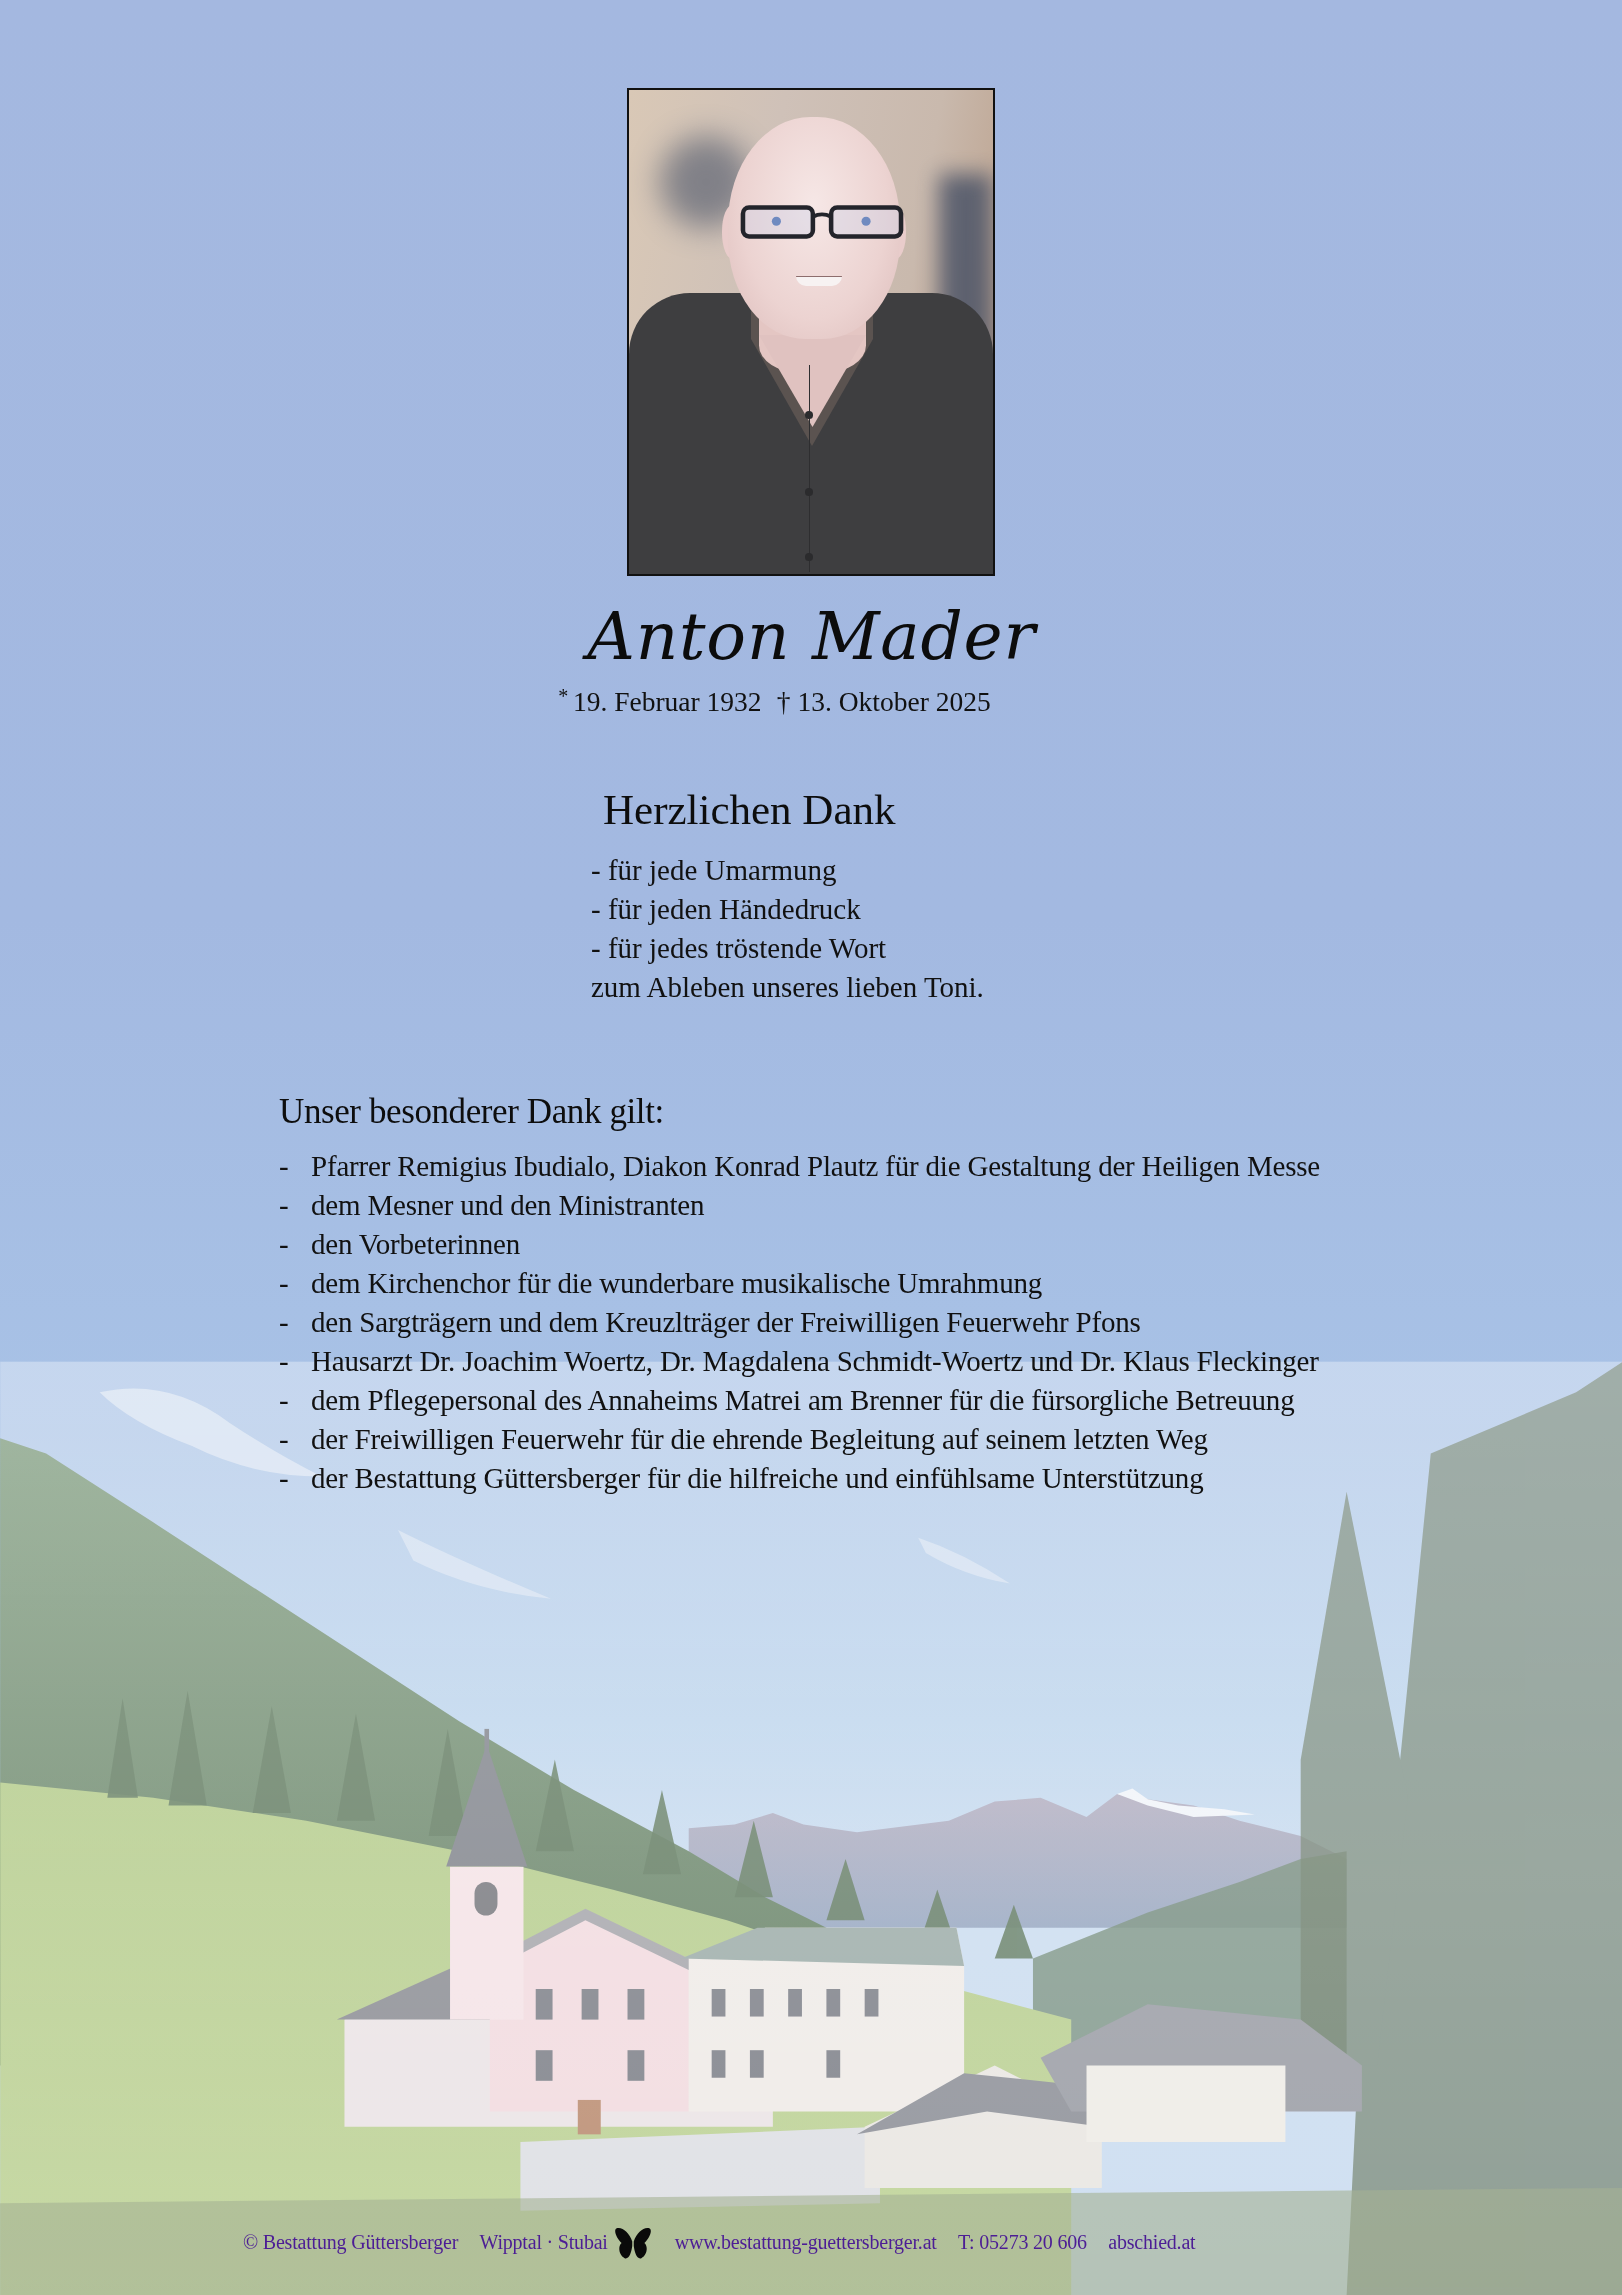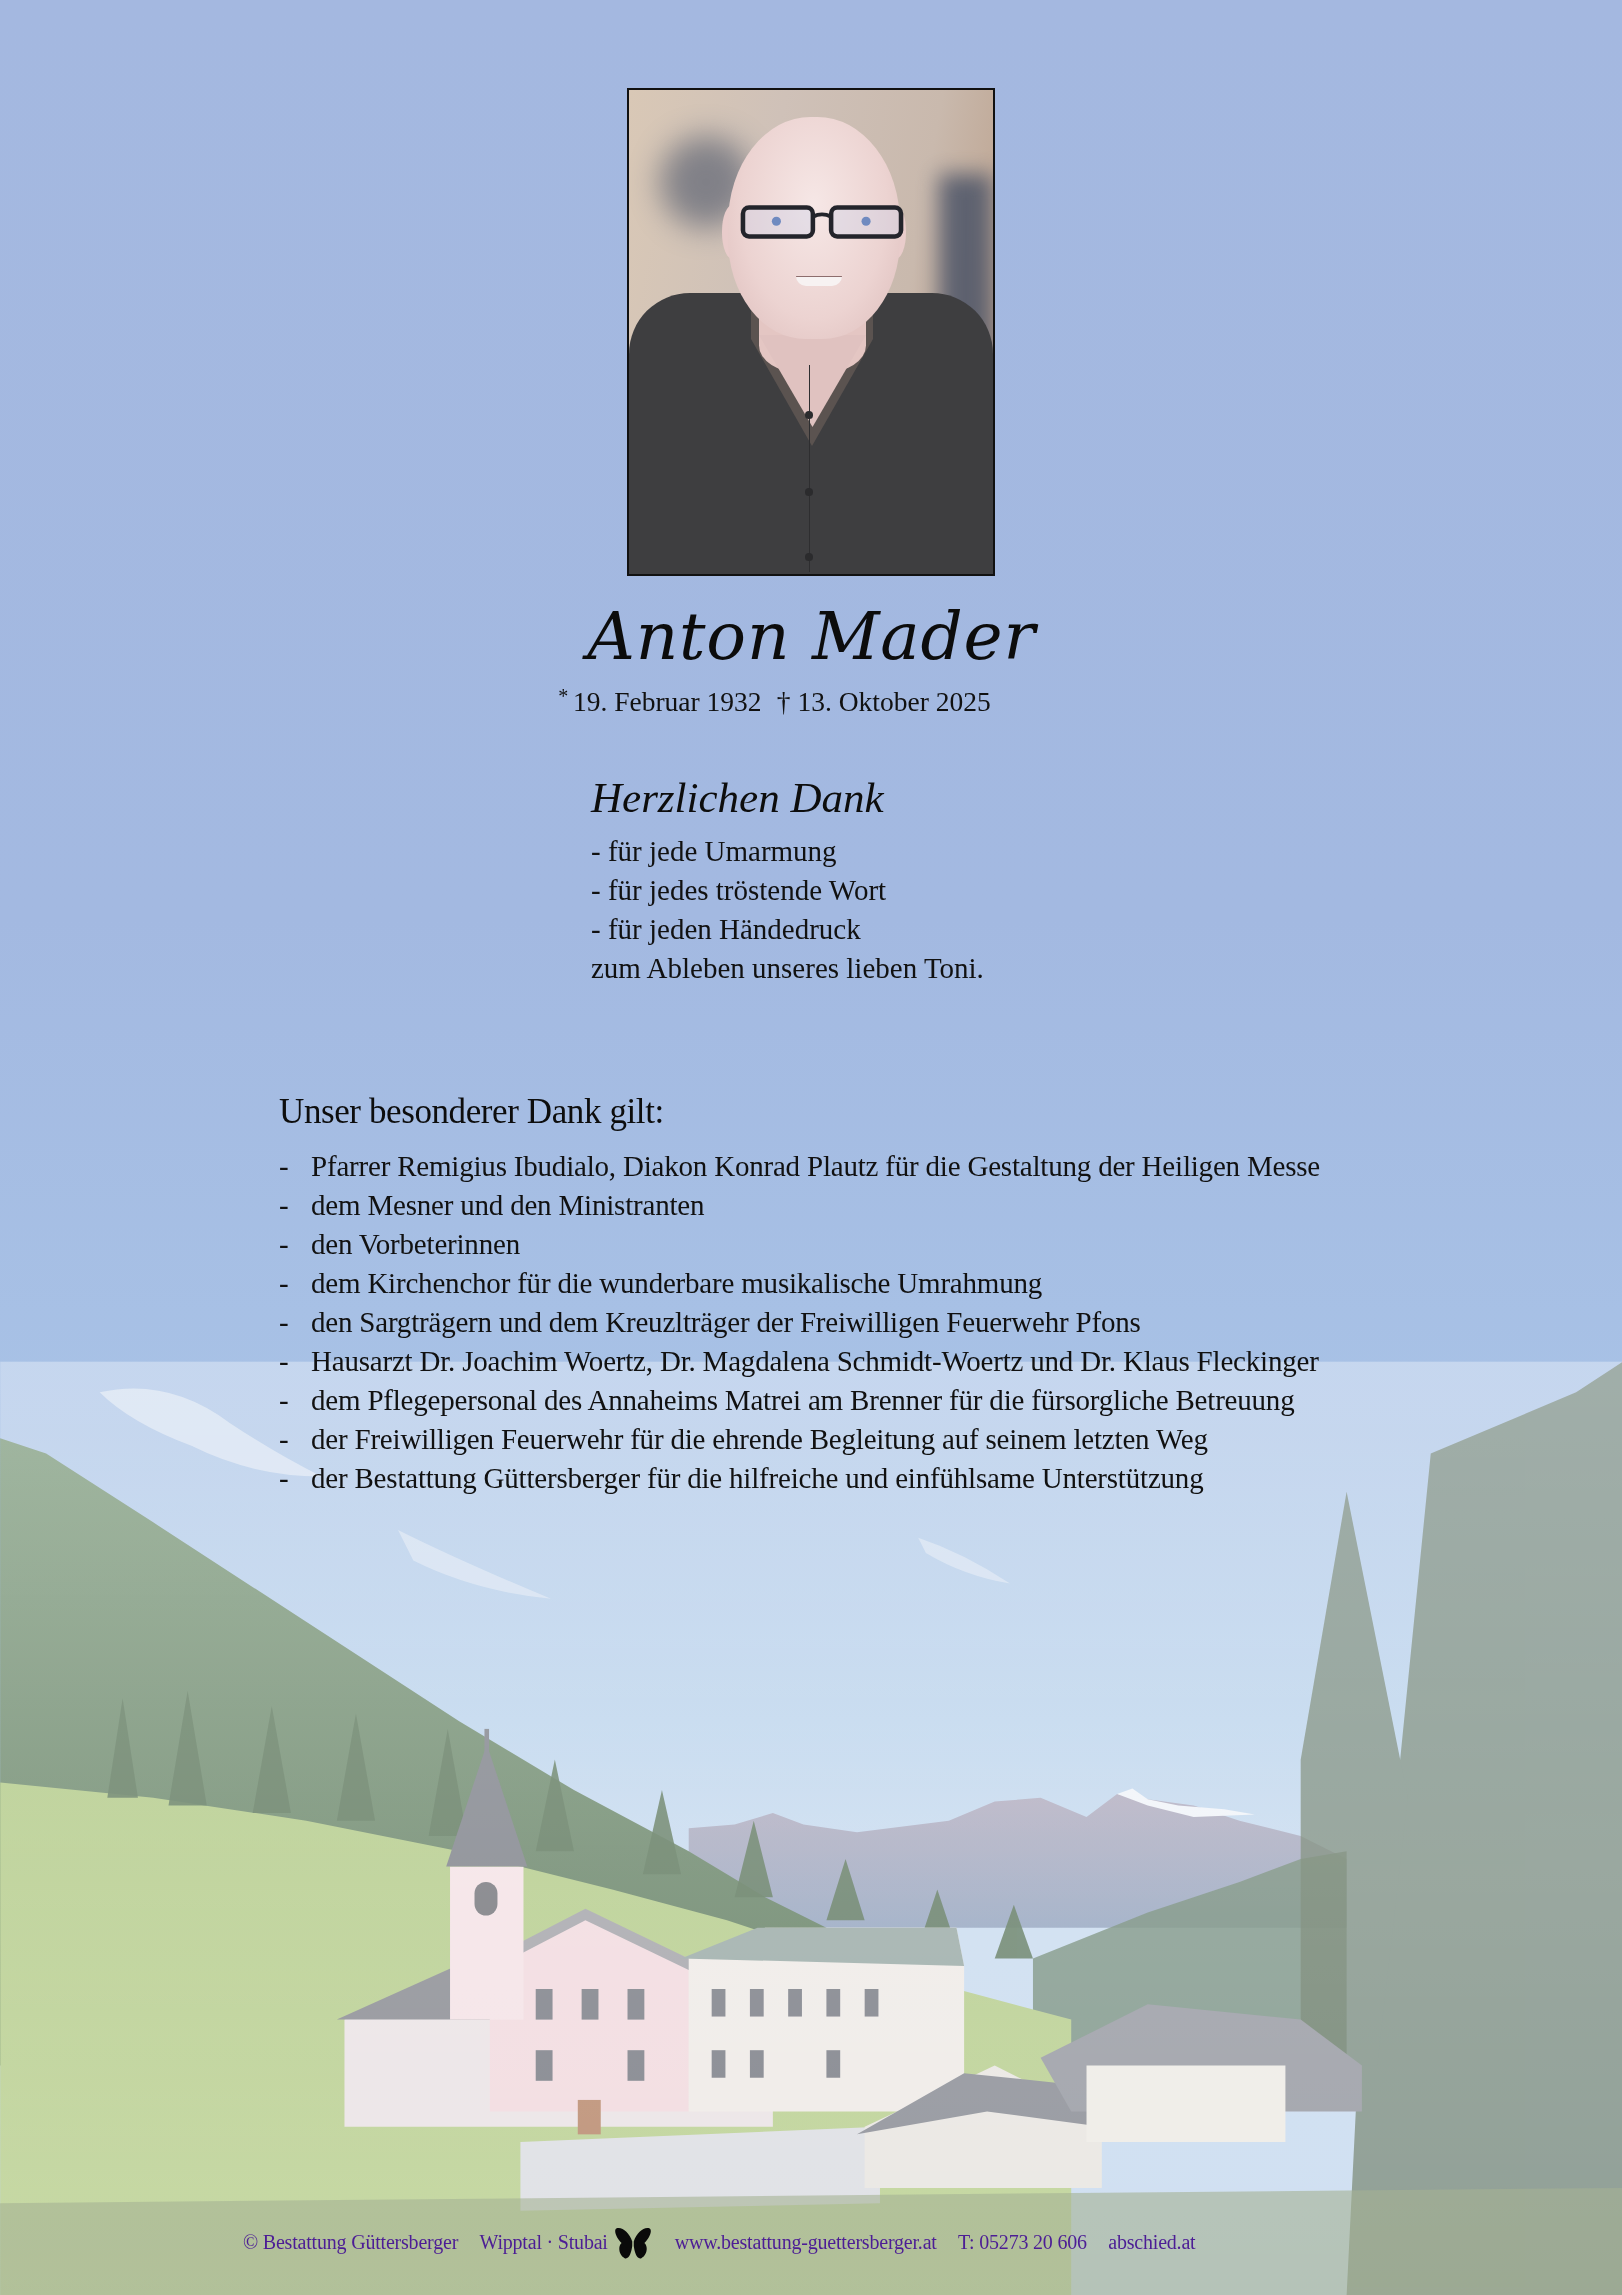--- a/index.html
+++ b/index.html
@@ -40,21 +40,21 @@
     font-size: 66px; line-height: 77px; letter-spacing: 0.8px; color: #0c0c0c;
   }
   .dates {
     position: absolute; left: 0; width: 1549px; top: 679px; text-align: center;
     font-size: 27.5px; line-height: 34px; color: #111;
   }
   .dates .star { font-size: 20px; vertical-align: 7.7px; margin-right: 4.6px; }
   .dates .gap { display:inline-block; width: 15.3px; }
 
   .thanks { position: absolute; left: 591px; top: 769px; }
-  .thanks h2 { margin: 0; font-weight: normal; font-style: italic; font-size: 43px; line-height: 58px; color:#0d0d0d; }
+  .thanks h2 { margin: 12px; font-weight: normal; font-size: 43px; line-height: 58px; color:#0d0d0d; }
   .thanks .line { font-size: 29px; line-height: 39px; color:#111; white-space: nowrap; }
   .thanks .lines { margin-top: 4.6px; }
 
   .special { position: absolute; left: 231px; top: 1087px; width: 1224px; margin-left: 48px; }
   .special h3 { margin: 0 0 10.7px 0; font-weight: normal; font-size: 35px; line-height: 49px; color:#0d0d0d; letter-spacing: -0.4px; }
   .special ul { list-style: none; margin: 0; padding: 0; }
   .special li { position: relative; padding-left: 32px; font-size: 29px; line-height: 39px; color: #111; letter-spacing: -0.2px; }
   .special li .dash { position: absolute; left: 0; top: 0; }
 
   .footer {
@@ -195,22 +195,22 @@
 
   <div class="name">Anton Mader</div>
   <div class="dates">
     <span class="star">*</span><span>19. Februar 1932</span><span class="gap"></span><span>†</span>&nbsp;<span>13. Oktober 2025</span>
   </div>
 
   <div class="thanks">
     <h2>Herzlichen Dank</h2>
     <div class="lines">
       <div class="line">- für jede Umarmung</div>
+      <div class="line">- für jeden Händedruck</div>
       <div class="line">- für jedes tröstende Wort</div>
-      <div class="line">- für jeden Händedruck</div>
       <div class="line">zum Ableben unseres lieben Toni.</div>
     </div>
   </div>
 
   <div class="special">
     <h3>Unser besonderer Dank gilt:</h3>
     <ul>
       <li><span class="dash">-</span><span>Pfarrer Remigius Ibudialo, Diakon Konrad Plautz für die Gestaltung der Heiligen Messe</span></li>
       <li><span class="dash">-</span><span>dem Mesner und den Ministranten</span></li>
       <li><span class="dash">-</span><span>den Vorbeterinnen</span></li>

